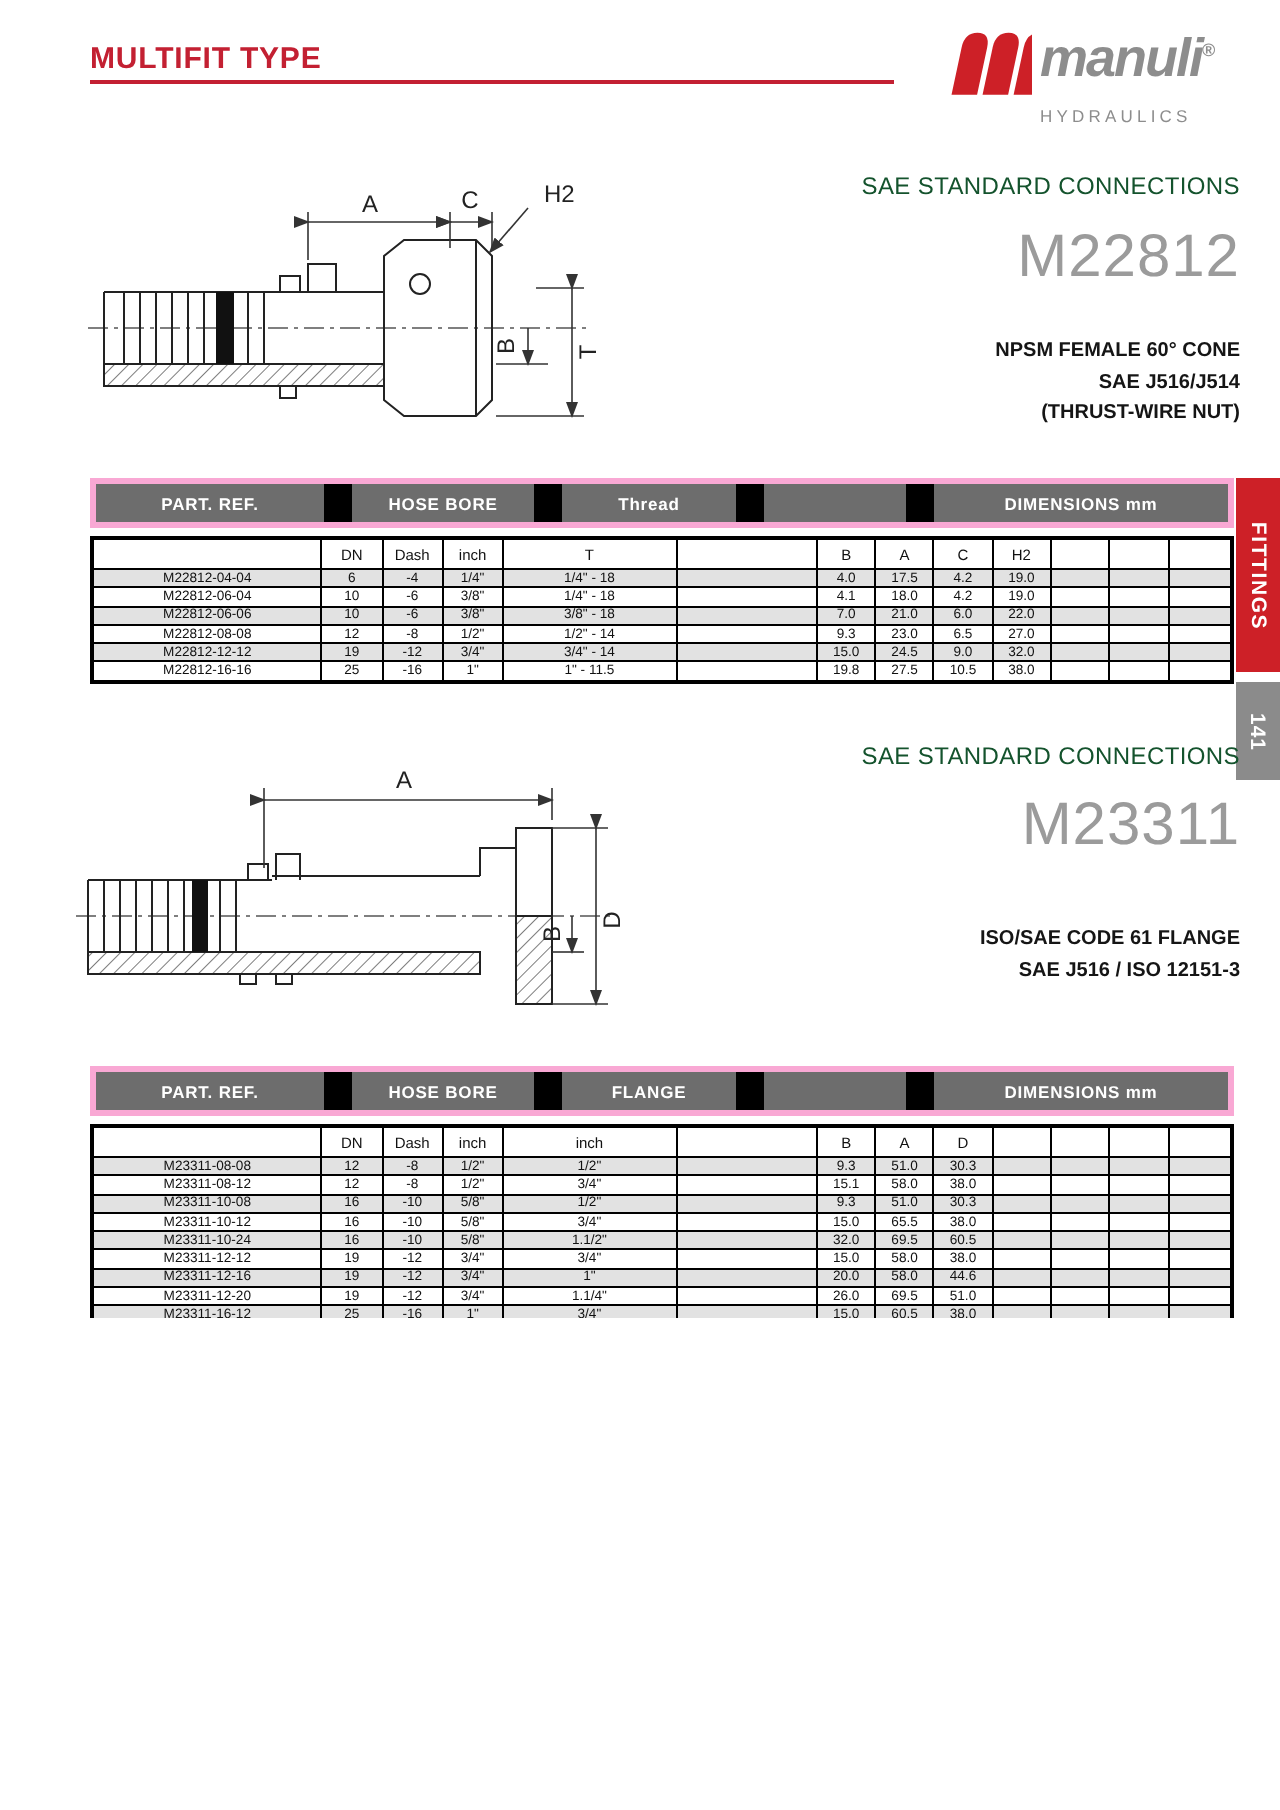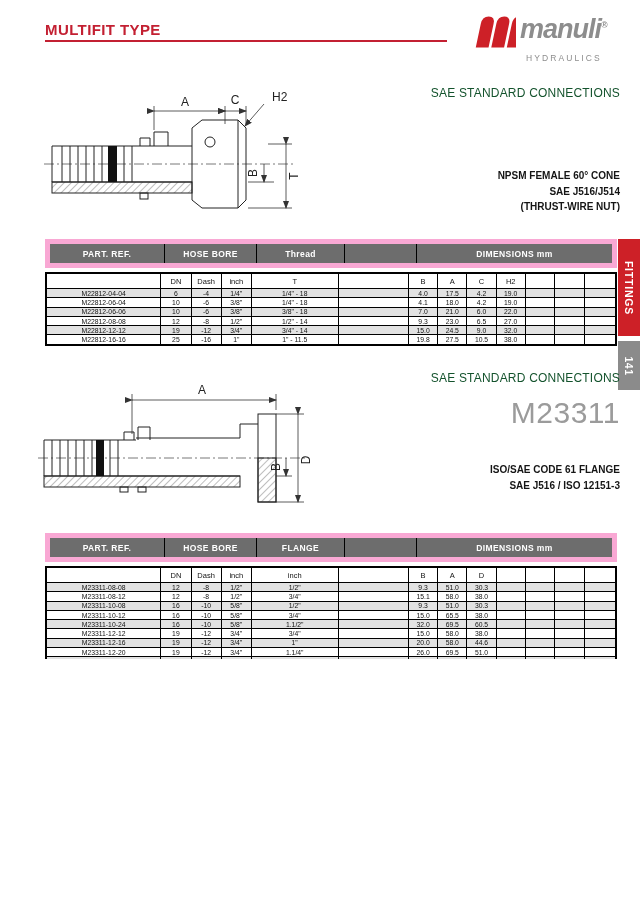--- a/index.html
+++ b/index.html
@@ -3,21 +3,21 @@
 <meta charset="utf-8">
 <style>
   html,body{margin:0;padding:0;background:#fff;}
   .page{position:relative;width:640px;height:659px;background:#fff;overflow:hidden;
         font-family:"Liberation Sans",sans-serif;color:#111;}
 
   
   .header-title{position:absolute;left:45px;top:21px;font-size:15px;font-weight:bold;
                 color:#c32032;letter-spacing:.4px;}
   .header-rule{position:absolute;left:45px;top:40px;width:402px;height:2px;background:#c32032;}
-  .logo{position:absolute;left:474px;top:12px;display:flex;align-items:flex-start;text-align:center;}
+  .logo{position:absolute;left:474px;top:12px;display:flex;align-items:flex-start;}
   .logo-glyph{width:42px;height:38px;margin-right:4px;}
   .logo-word{font-size:27px;font-style:italic;font-weight:bold;color:#8d8d8d;
              line-height:26px;letter-spacing:-1px;}
   .logo-reg{font-size:9px;font-style:normal;vertical-align:10px;letter-spacing:0;}
   .logo-sub{font-size:8.5px;font-weight:normal;color:#8d8d8d;letter-spacing:2.1px;margin-top:11px;}
 
   
   .eyebrow{position:absolute;right:20px;font-size:12px;color:#14532d;letter-spacing:.2px;}
   .model{position:absolute;right:20px;font-size:30px;color:#9b9b9b;letter-spacing:.5px;}
   .subtitle{position:absolute;right:20px;text-align:right;font-size:10px;font-weight:bold;
@@ -27,21 +27,21 @@
 
   
   .drawing{position:absolute;}
   .drawing.d1{left:42px;top:84px;width:265px;height:145px;}
   .drawing.d2{left:36px;top:380px;width:280px;height:142px;}
   .drawing text{font-family:"Liberation Sans",sans-serif;font-size:12px;fill:#222;}
 
   
   .tbl{position:absolute;left:45px;width:572px;}
   .tbl.t1{top:239px;} .tbl.t2{top:533px;}
-  .tbl-head{display:flex;background:#000;border:5px solid #f9a8d4;gap:1px;height:19px;}
+  .tbl-head{display:flex;background:#000;border:3px solid #f9a8d4;gap:14px;height:19px;}
   .tbl-head>div{background:#6d6d6d;color:#fff;font-size:8.5px;font-weight:bold;
                 display:flex;align-items:center;justify-content:center;letter-spacing:.4px;
                 white-space:nowrap;overflow:hidden;}
   .w-part{width:114px;} .w-hose{width:91px;} .w-mid{width:87px;} .w-spacer{width:71px;} .w-dims{flex:1;text-align:center;}
   .tbl table{margin-top:4px;border-collapse:collapse;table-layout:fixed;width:572px;
              border:2px solid #000;}
   .tbl th,.tbl td{border:1px solid #000;padding:0;text-align:center;overflow:hidden;
                   white-space:nowrap;vertical-align:middle;}
   .tbl th{height:14px;font-size:7.5px;font-weight:normal;background:#fff;}
   .tbl td{height:8.3px;font-size:6.8px;line-height:7px;}
@@ -73,20 +73,21 @@
         <path d="M36 38 V12 Q36 4 43 4 Q50 4 50 12 V38 Z"></path>
       </g>
     </svg>
     <div>
       <div class="logo-word"><span>manuli</span><span class="logo-reg">®</span></div>
       <div class="logo-sub">HYDRAULICS</div>
     </div>
   </div>
 
   <div class="eyebrow s1">SAE STANDARD CONNECTIONS</div>
+  <div class="model s1">M22812</div>
   <div class="subtitle s1">
     <div>NPSM FEMALE 60° CONE</div>
     <div>SAE J516/J514</div>
     <div>(THRUST-WIRE NUT)</div>
   </div>
 
   <svg class="drawing d1" viewBox="0 0 265 145">
     <defs>
       <marker id="ar1" markerWidth="8" markerHeight="6" refX="7" refY="3" orient="auto" markerUnits="userSpaceOnUse">
         <path d="M0 0 L8 3 L0 6 Z" fill="#333"></path>

